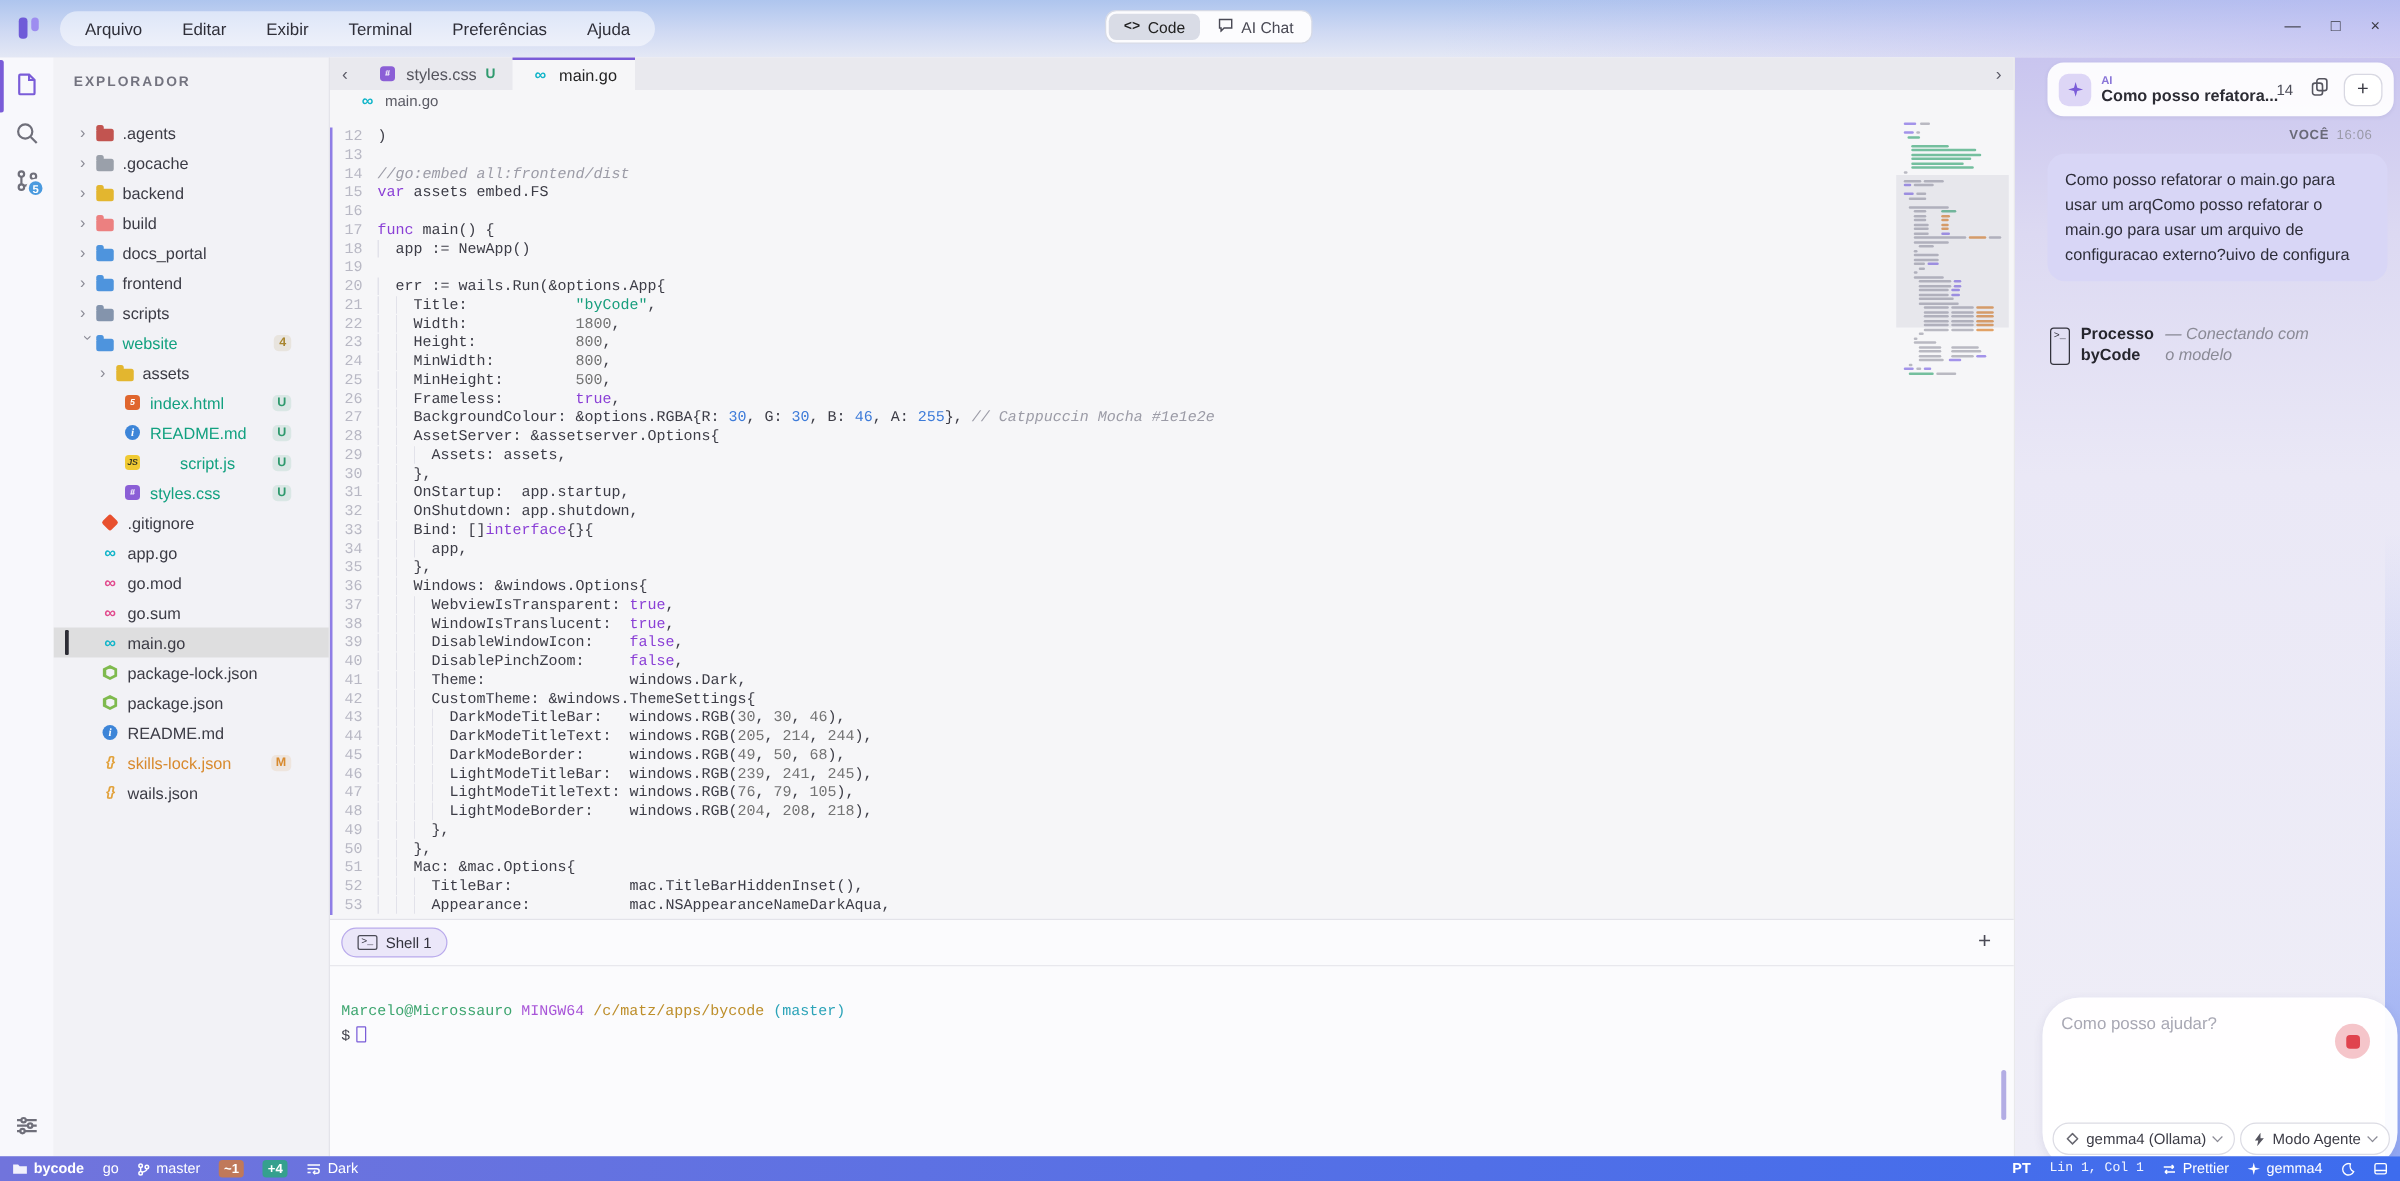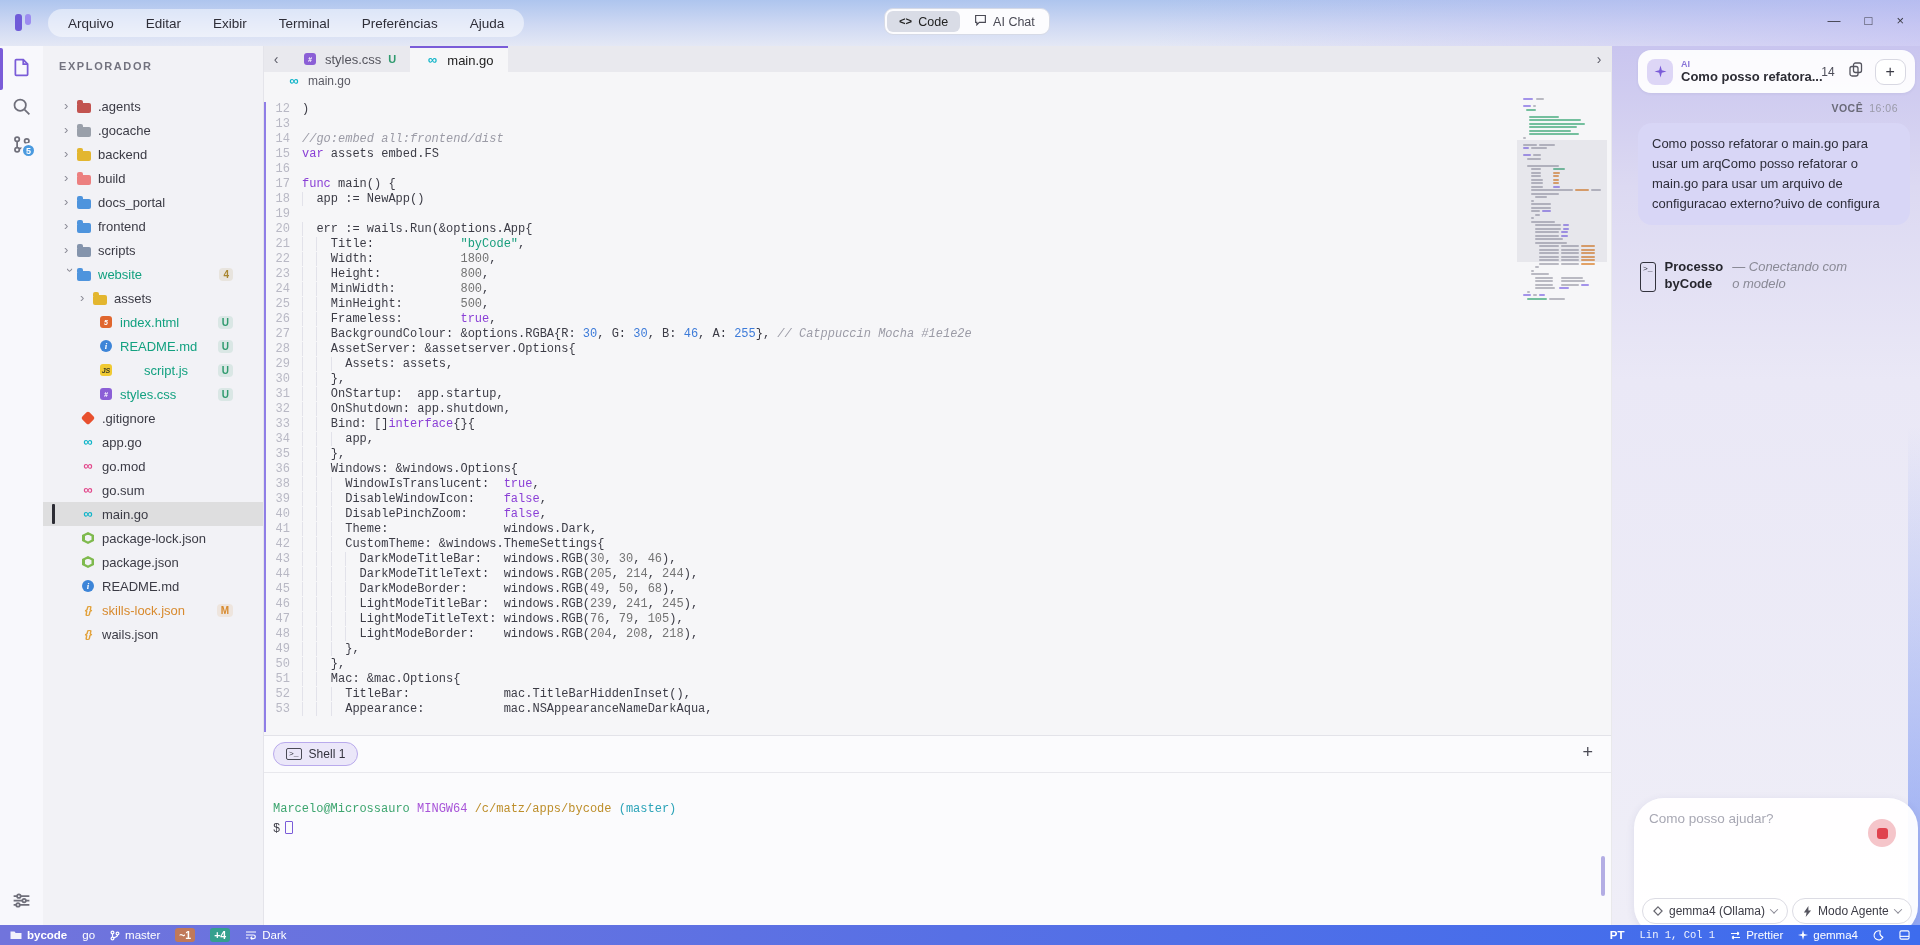--- a/index.html
+++ b/index.html
@@ -507,20 +507,24 @@
           </div>
           <div class="cl">
             <span class="ln">35</span>
             <span class="lc"><span class="ind">    </span><span class="tok d">},</span></span>
           </div>
           <div class="cl">
             <span class="ln">36</span>
             <span class="lc"><span class="ind">    </span><span class="tok d">Windows: &amp;windows.Options{</span></span>
           </div>
           <div class="cl">
+            <span class="ln">37</span>
+            <span class="lc"><span class="ind">      </span><span class="tok d">WebviewIsTransparent: </span><span class="tok k">true</span><span class="tok d">,</span></span>
+          </div>
+          <div class="cl">
             <span class="ln">38</span>
             <span class="lc"><span class="ind">      </span><span class="tok d">WindowIsTranslucent:  </span><span class="tok k">true</span><span class="tok d">,</span></span>
           </div>
           <div class="cl">
             <span class="ln">39</span>
             <span class="lc"><span class="ind">      </span><span class="tok d">DisableWindowIcon:    </span><span class="tok k">false</span><span class="tok d">,</span></span>
           </div>
           <div class="cl">
             <span class="ln">40</span>
             <span class="lc"><span class="ind">      </span><span class="tok d">DisablePinchZoom:     </span><span class="tok k">false</span><span class="tok d">,</span></span>

